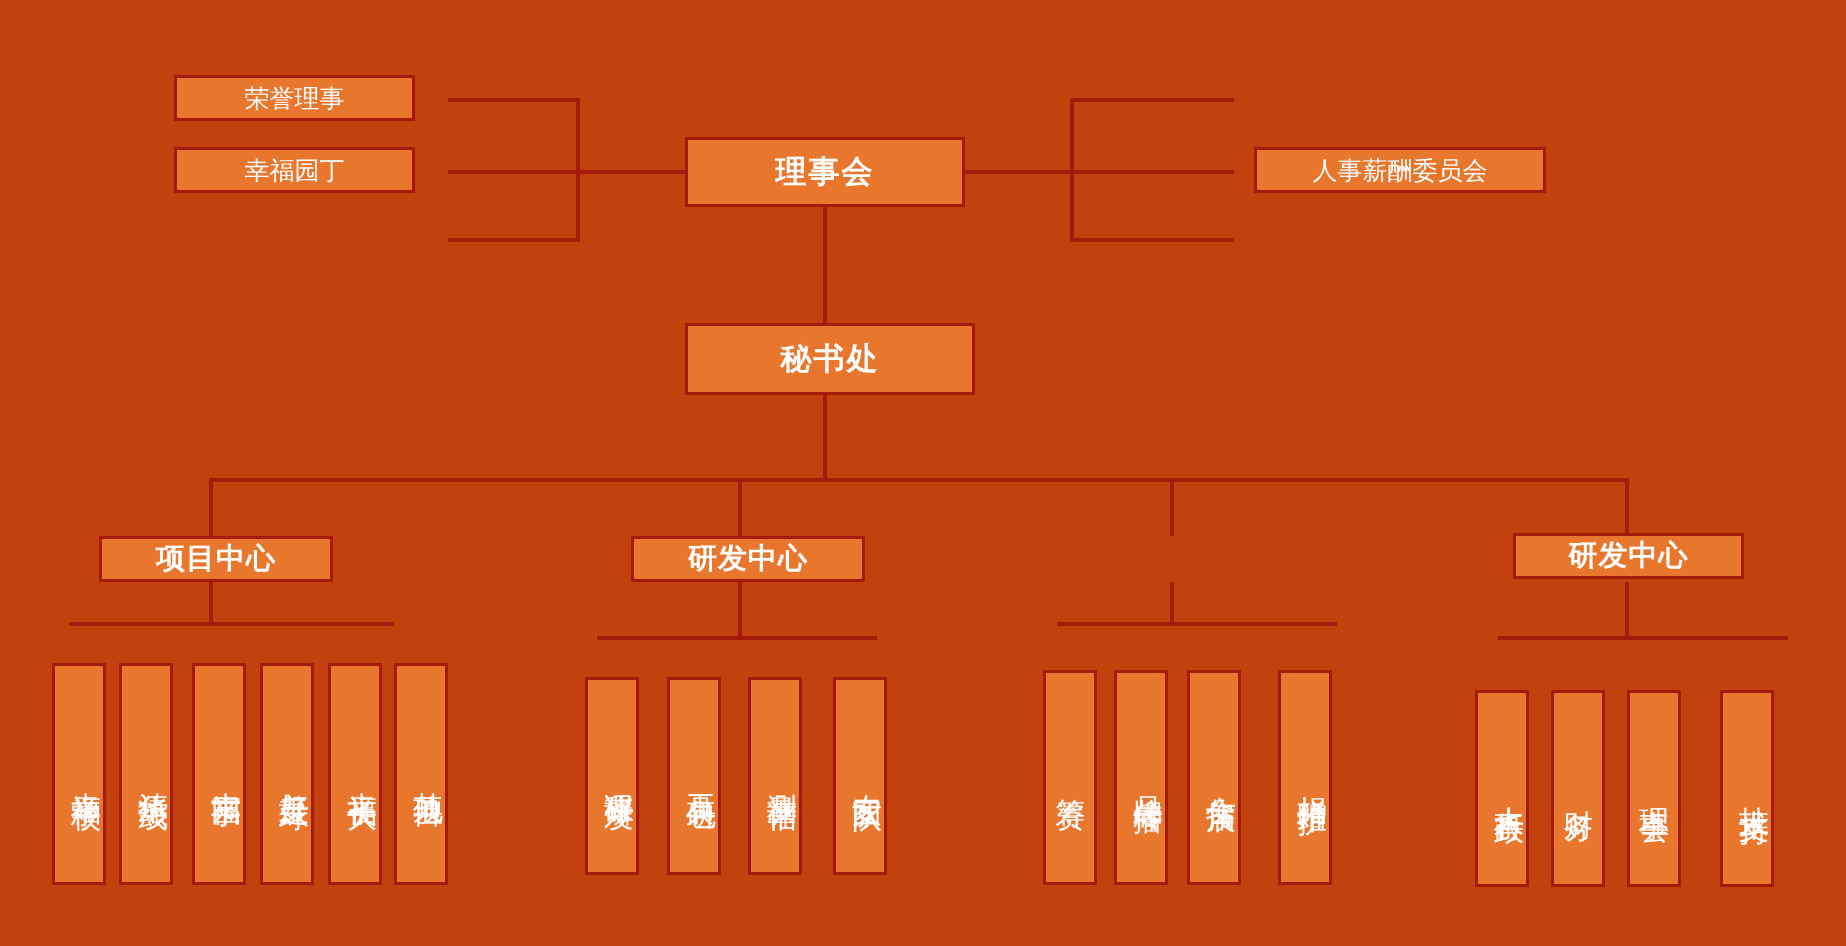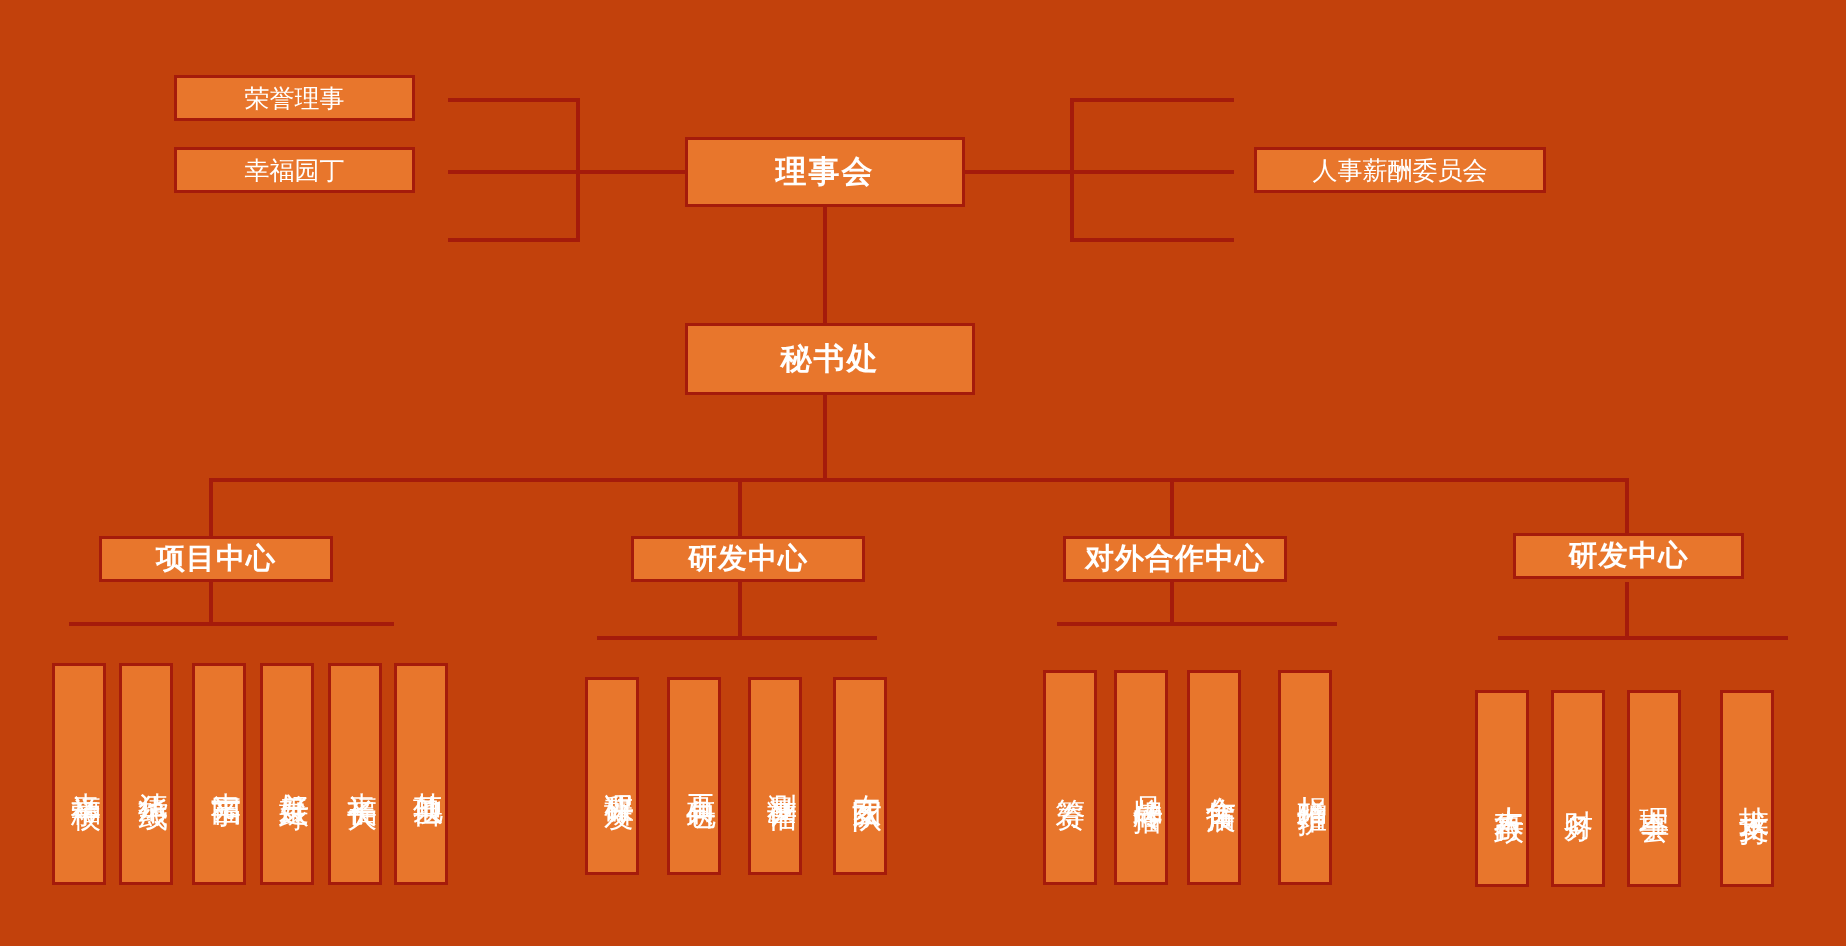--- a/index.html
+++ b/index.html
@@ -137,23 +137,20 @@
   <div class="node bold lvl-root" style="left:685px; top:323px; width:290px; height:72px;">
     <span>秘书处</span>
   </div>
 
   <div class="node bold lvl-dept" style="left:99px; top:536px; width:234px;">
     <span>项目中心</span>
   </div>
   <div class="node bold lvl-dept" style="left:631px; top:536px; width:234px;justify-content:center;">
     <span>研发中心</span>
   </div>
-  <div class="node bold lvl-dept" style="left:1063px; top:536px; width:224px;">
-    <span>对外合作中心</span>
-  </div>
   <div class="node bold lvl-dept" style="left:1513px; top:533px; width:231px;">
     <span>研发中心</span>
   </div>
 
   <div class="node plain leaf" style="left:52px; top:663px; width:54px; height:222px;">
     <span>幸福学校</span>
   </div>
   <div class="node plain leaf" style="left:119px; top:663px; width:54px; height:222px;">
     <span>清华热线</span>
   </div>

